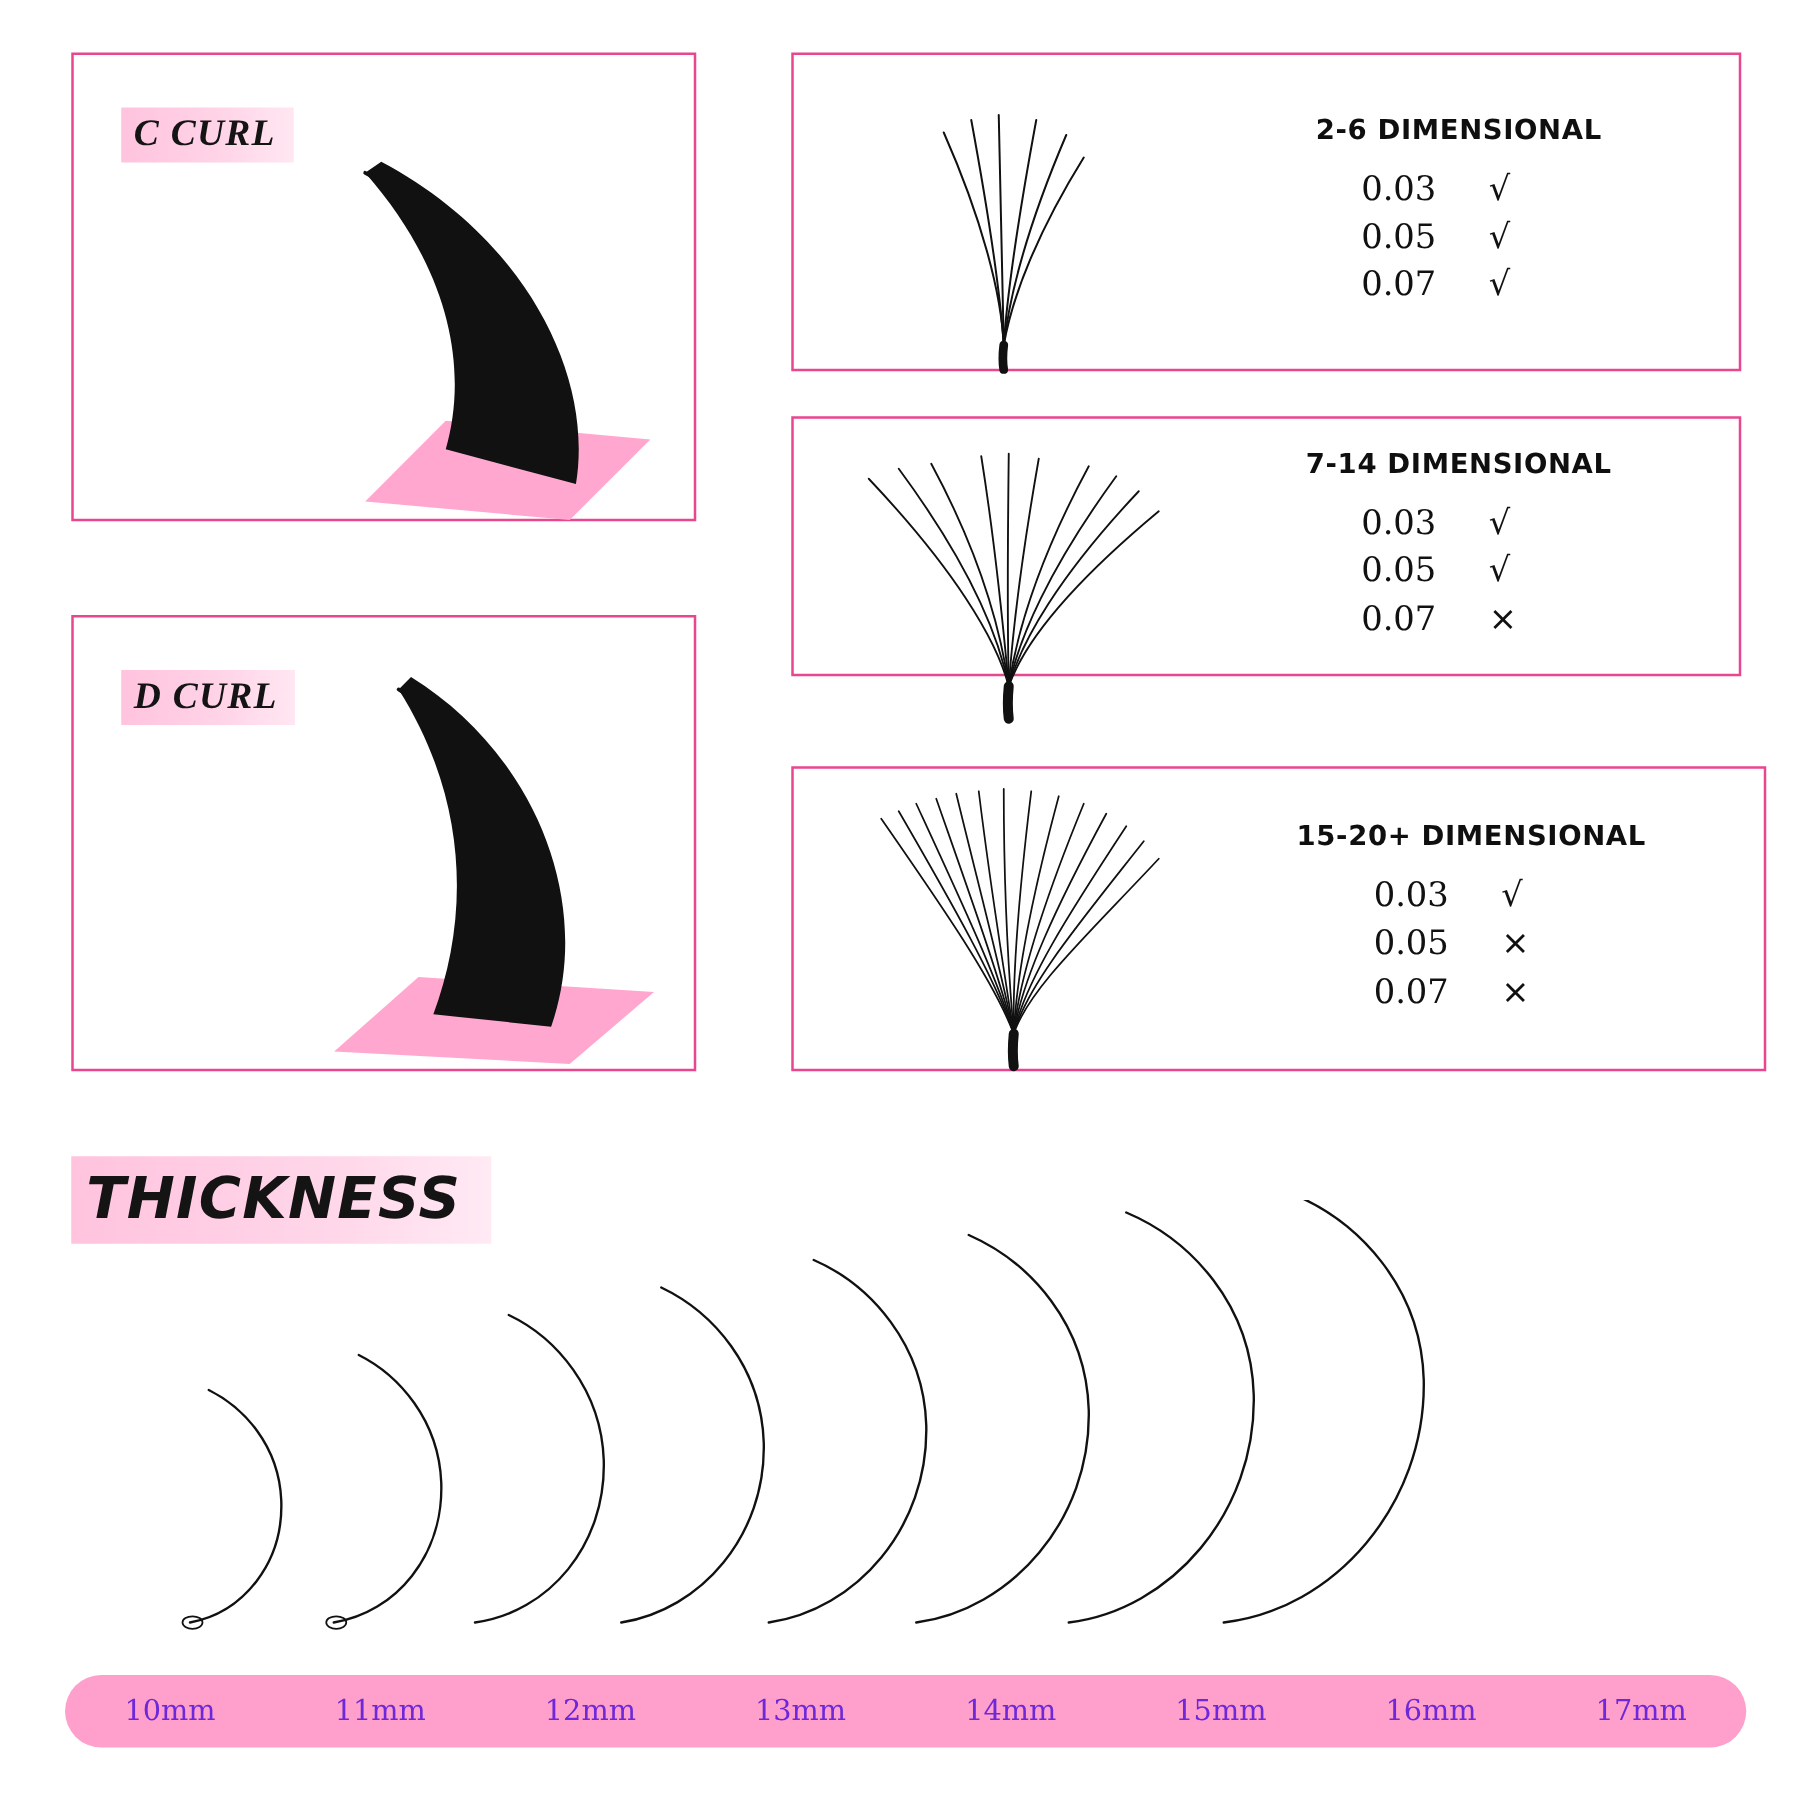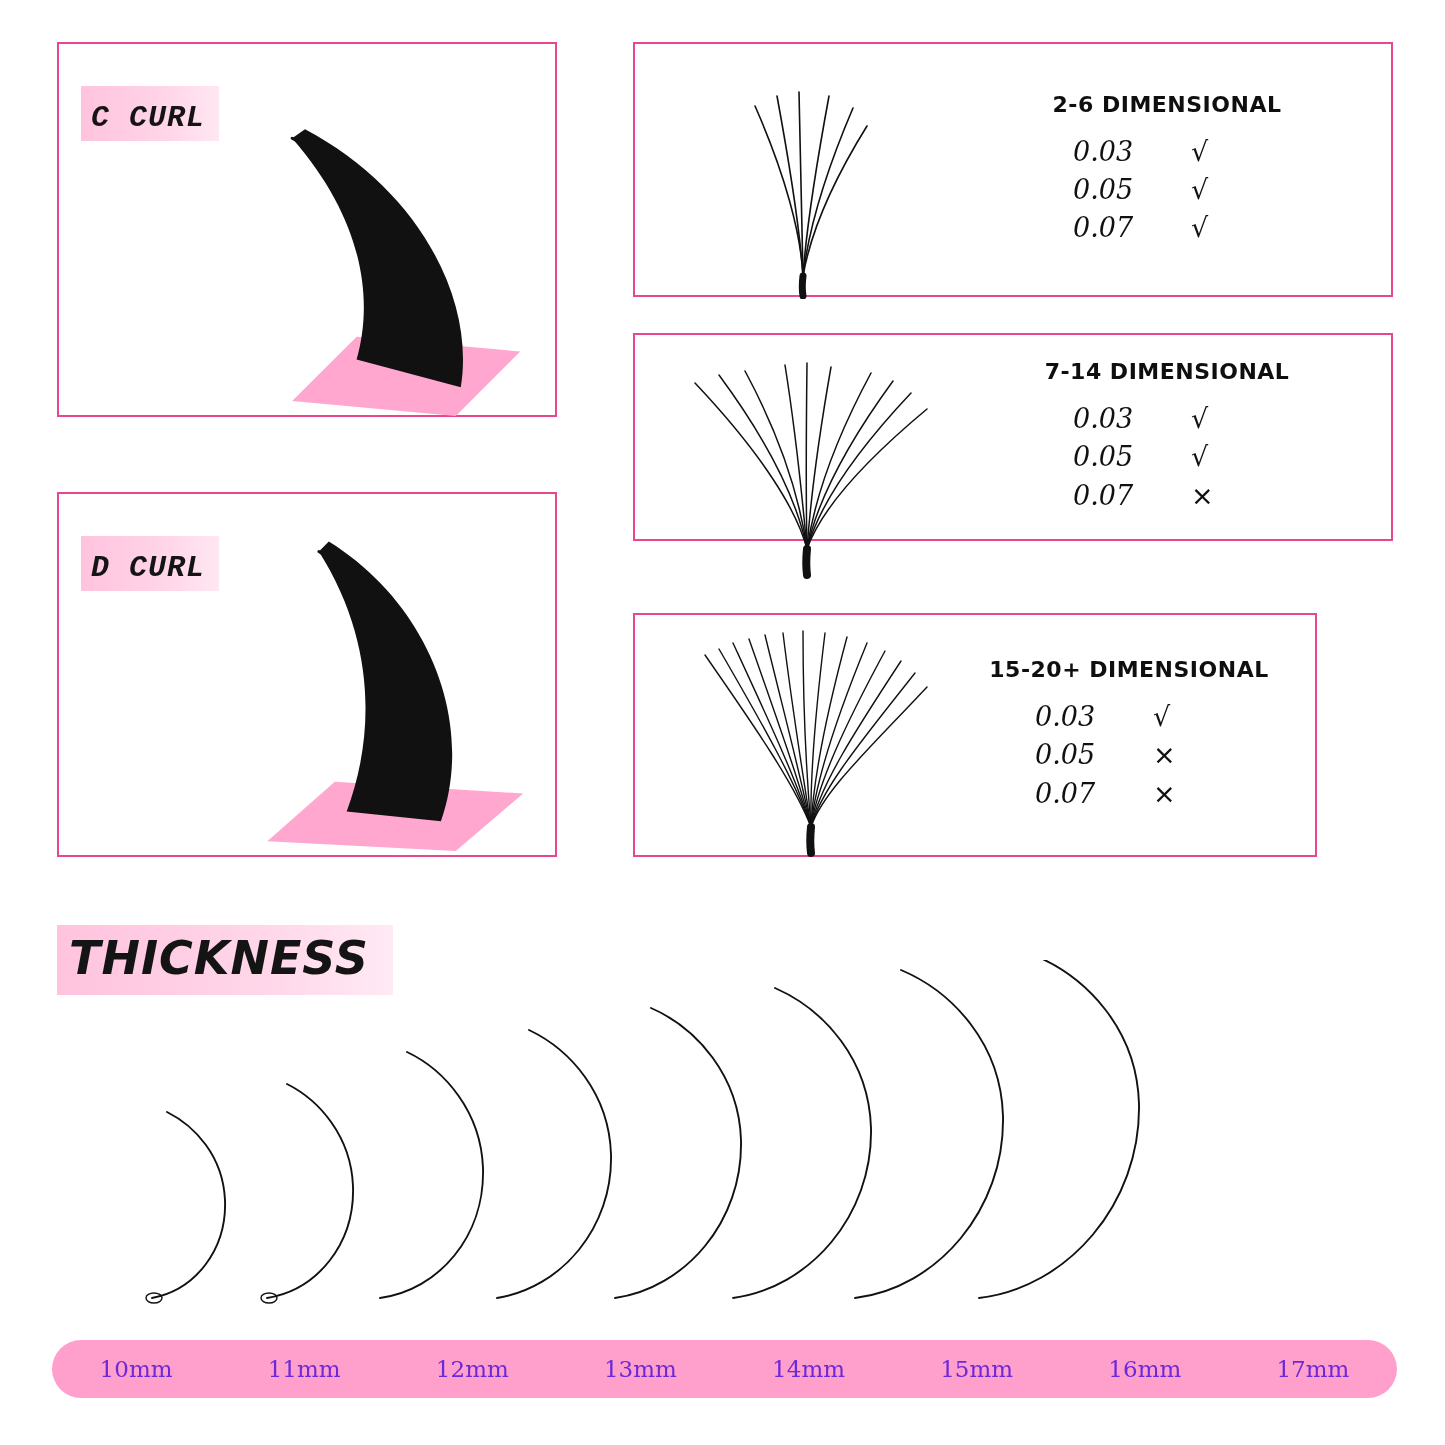--- a/index.html
+++ b/index.html
@@ -21,24 +21,24 @@
     border: 2px solid #e8468f;
     box-sizing: border-box;
     background: #ffffff;
   }
 
   
   .curl-panel { }
   .curl-label {
     position: absolute;
     top: 42px;
-    left: 22px;
+    left: 38px;
     background: linear-gradient(90deg, #ffc3de 0%, #ffd5e8 60%, #ffe7f2 100%);
-    padding: 15px 14px 6px 10px;
-    font-family: Liberation Mono, monospace;
+    padding: 4px 14px 6px 10px;
+    font-family: Liberation Serif, serif;
     font-style: italic;
     font-weight: bold;
     font-size: 30px;
     letter-spacing: 1px;
     color: #141414;
     white-space: nowrap;
   }
   .curl-art {
     position: absolute;
     inset: 0;
@@ -68,22 +68,21 @@
   .dim-row {
     font-family: "DejaVu Serif", serif;
     font-size: 27px;
     color: #111;
     line-height: 1.42;
     display: flex;
     justify-content: center;
   }
   .dim-row .val {
     width: 92px;
-    text-align: left;
-    font-style: italic;
+    text-align: center;
   }
   .dim-row .mark {
     width: 70px;
     text-align: left;
     padding-left: 26px;
     font-family: "DejaVu Sans", sans-serif;
   }
 
   
   #thickness-label {
@@ -207,21 +206,21 @@
       <span class="val">0.05</span>
       <span class="mark">√</span>
     </div>
     <div class="dim-row">
       <span class="val">0.07</span>
       <span class="mark">×</span>
     </div>
   </div>
 </div>
 
-<div class="panel dim-panel" style="left:633px; top:613px; width:684px; height:244px;">
+<div class="panel dim-panel" style="left:633px; top:613px; width:780px; height:244px;">
   <div class="dim-art">
     <svg viewBox="0 0 330 244" width="330" height="244">
       <g stroke="#111111" fill="none" stroke-linecap="round">
         <path d="M176,212 C160,170 120,112 70,40" stroke-width="1.4"></path>
         <path d="M176,212 C162,170 128,110 84,34" stroke-width="1.4"></path>
         <path d="M176,212 C163,168 134,106 98,28" stroke-width="1.4"></path>
         <path d="M176,212 C165,168 142,104 114,24" stroke-width="1.4"></path>
         <path d="M176,212 C167,166 150,102 130,20" stroke-width="1.4"></path>
         <path d="M176,212 C169,166 158,100 148,18" stroke-width="1.4"></path>
         <path d="M176,212 C172,166 168,100 168,16" stroke-width="1.4"></path>

